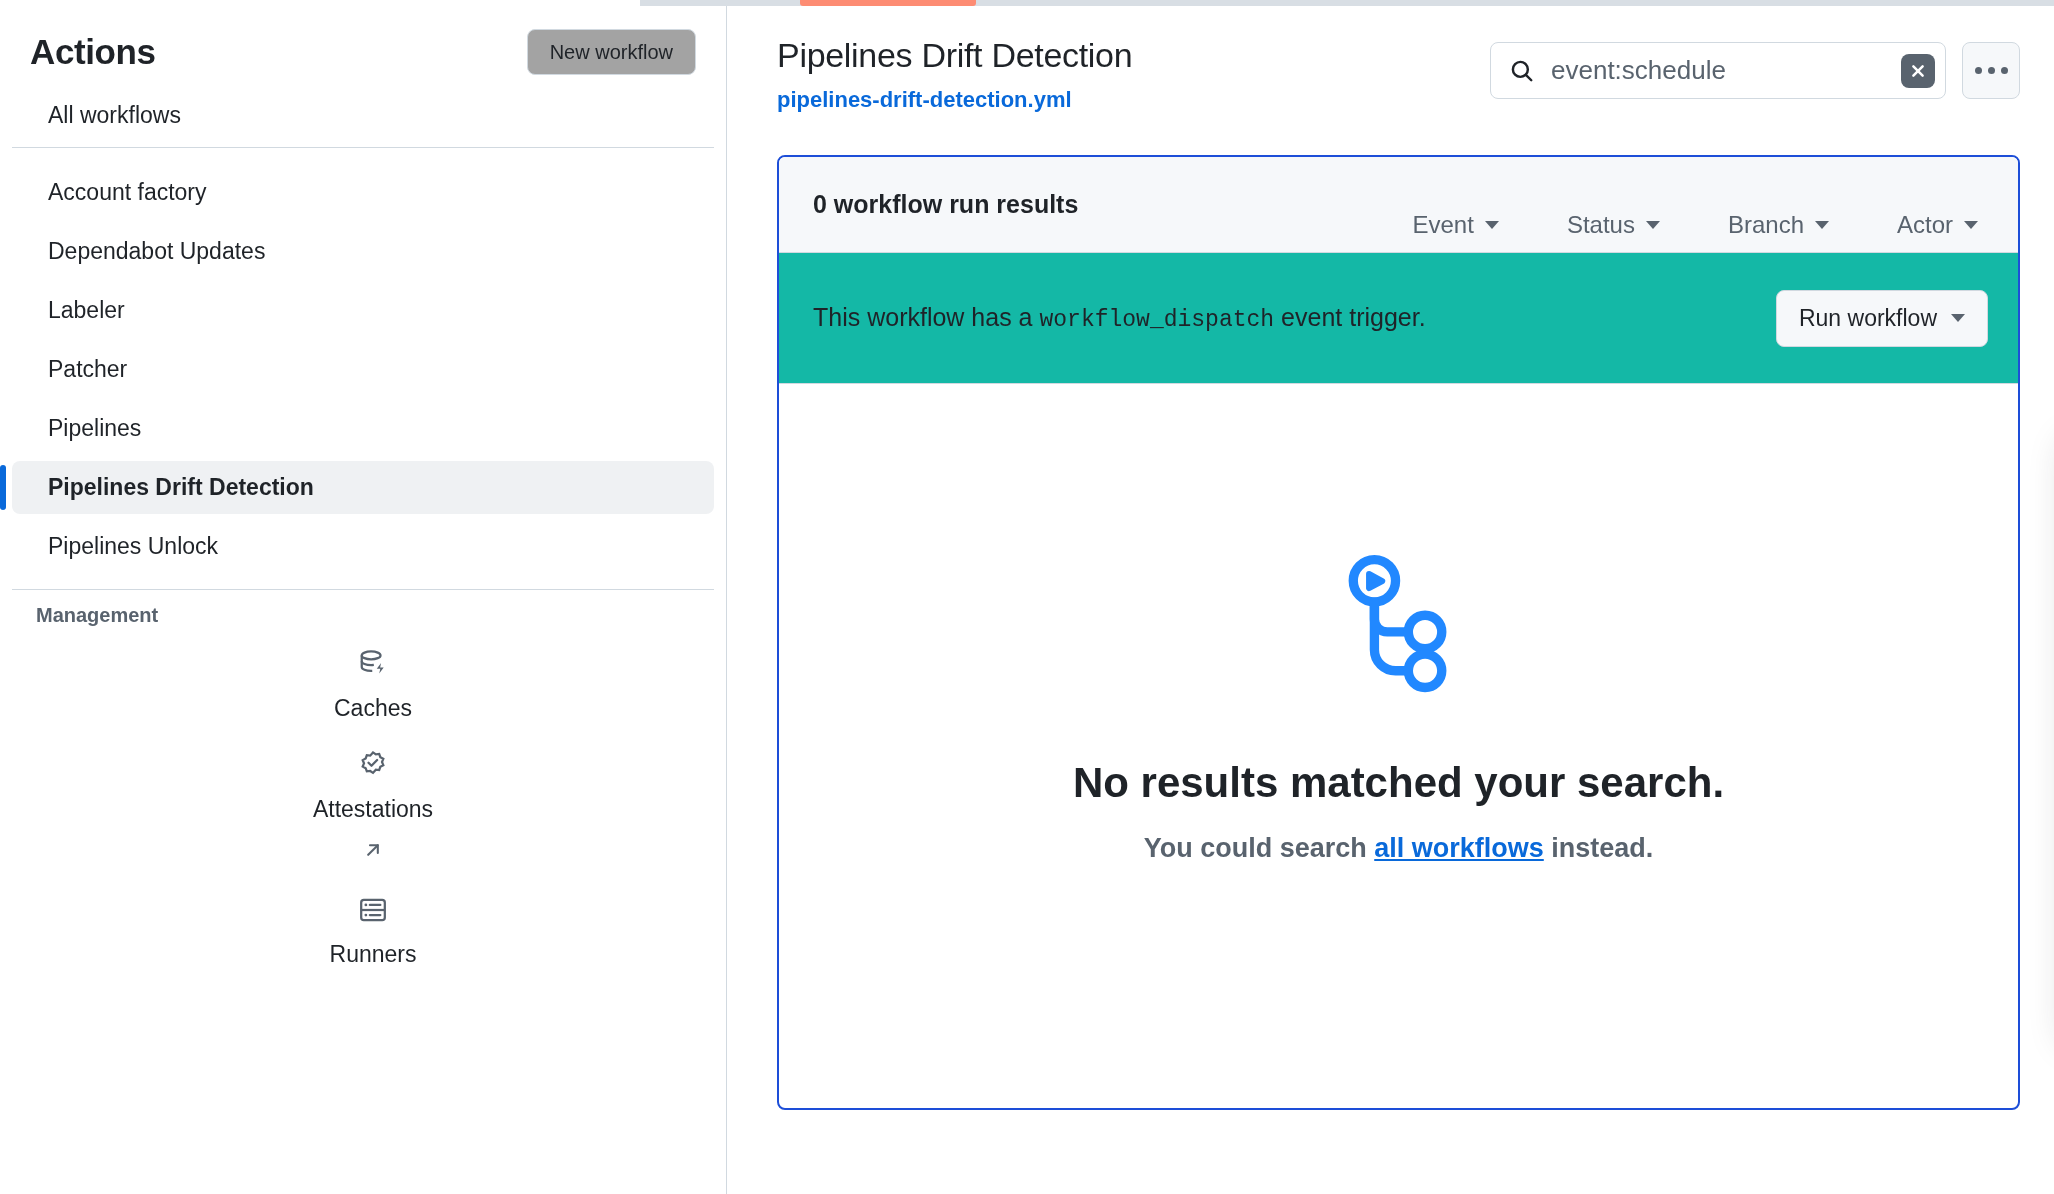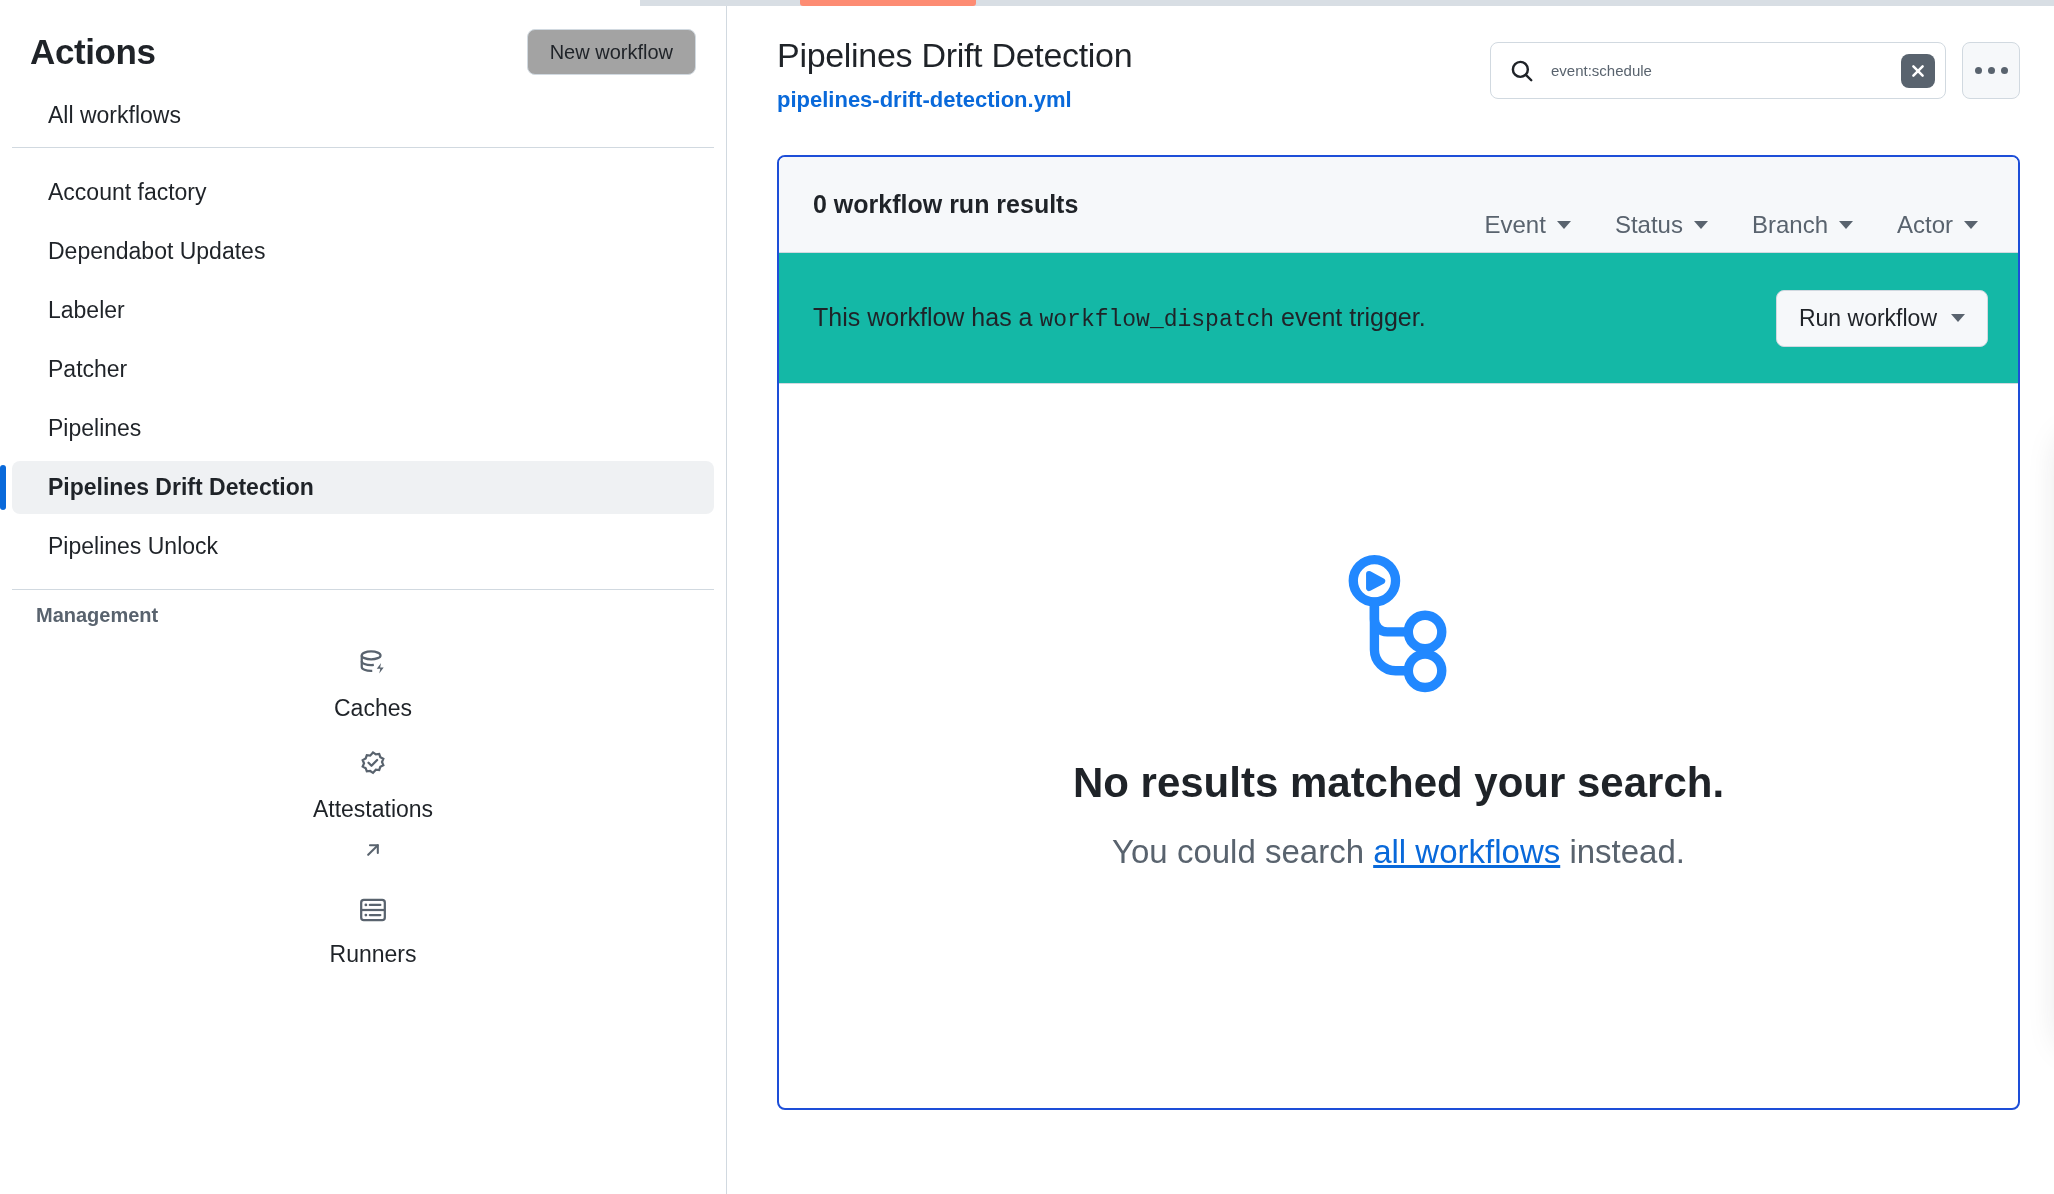--- a/index.html
+++ b/index.html
@@ -83,21 +83,21 @@
   .page-sub { font-size:22px; color:#0969da; margin-top:12px; cursor:pointer;font-weight:bold; }
   .head-right { display:flex; align-items:center; gap:16px; padding-top:18px; }
 
   .search-wrap {
     width:456px; height:57px; border:1px solid #d1d9e0; border-radius:8px;
     display:flex; align-items:center; padding: 0 10px 0 18px; background:#fff;
   }
   .search-wrap .mag { color:#1f2328; display:flex; }
   .search-input {
     flex:1; border:0; outline:0; background:transparent;
-    font-family:"Liberation Sans", sans-serif; font-size:15px; color:#59636e;
+    font-family:"Liberation Sans", sans-serif; font-size:26px; color:#59636e;
     padding-left:16px;
   }
   .clear-btn {
     width:34px; height:34px; border-radius:8px; background:#59636e;
     display:flex; align-items:center; justify-content:center; cursor:pointer; border:0;
   }
   .kebab-btn {
     width:58px; height:57px; border:1px solid #d1d9e0; border-radius:8px;
     background:#f6f8fa; display:flex; align-items:center; justify-content:center; cursor:pointer;
     gap:6px;
@@ -107,21 +107,21 @@
   
   .results-box {
     margin-top:42px; border:2px solid #1d4ed8; border-radius:8px; overflow:hidden; background:#fff;
     height: 955px; position:relative;
   }
   .results-header {
     background:#f6f8fa; height:96px; display:flex; align-items:center;
     padding: 0 30px 0 34px; border-bottom:1px solid #d1d9e0;
   }
   .results-count { font-size:25px; font-weight:700; color:#1f2328; flex:1; }
-  .filters { display:flex; align-items:flex-end; gap:44px; padding-right:10px;margin-top:40px; }
+  .filters { display:flex; align-items:flex-end; gap:68px; padding-right:10px;margin-top:40px; }
   .filter { font-size:24px; color:#59636e; cursor:pointer; display:flex; align-items:center; gap:11px; }
   .caret { width:0;height:0;border-left:7px solid transparent;border-right:7px solid transparent;border-top:8px solid #59636e; }
 
   .dispatch-banner {
     background:#14b8a6; height:131px; border-bottom:1px solid #d1d9e0;
     display:flex; align-items:center; padding: 0 30px 0 34px;
   }
   .dispatch-text { flex:1; font-size:25px; color:#1f2328; }
   .dispatch-text code {
     font-family:"Liberation Mono", monospace; font-size:23px; background:transparent; color:#1f2328;
@@ -133,21 +133,21 @@
   }
 
   
   .empty {
     position:absolute; left:0; right:0; top:206px; bottom:0;
     display:flex; flex-direction:column; align-items:center; justify-content:flex-start;
     padding-top:190px;
   }
   .empty-icon { margin-bottom:52px; }
   .empty-title { font-size:42px; font-weight:700; color:#1f2328; margin-bottom:26px; }
-  .empty-sub { font-size:33px; color:#59636e; }
+  .empty-sub { font-size:27px; color:#59636e;font-weight:bold; }
   .empty-sub a { color:#0969da; text-decoration:underline; cursor:pointer; }
 
   
   .popover {
     position:absolute; left:1338px; top:424px; width:646px;
     background:#fff; border:1px solid #d1d9e0; border-radius:10px;
     box-shadow: 0 10px 36px rgba(31,35,40,0.18);
     padding: 32px 34px 36px 34px; z-index:40;
   }
   .popover::before {

